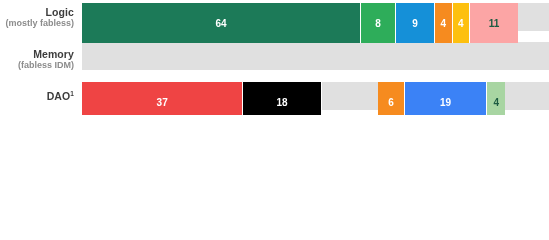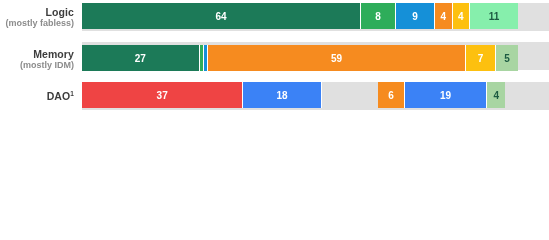--- a/index.html
+++ b/index.html
@@ -90,21 +90,21 @@
   .bar {
     position: absolute;
     left: 82px;
     top: 0;
     height: 28px;
     display: flex;
     align-items: stretch;
   }
 
   .seg {
-    height: 26px;
+    height: 40px;
     display: flex;
     align-items: center;
     justify-content: center;
     font-size: 10px;
     font-weight: bold;
     color: #ffffff;
     overflow: hidden;
     box-sizing: border-box;
     border-right: 1px solid #ffffff;
   }
@@ -136,58 +136,42 @@
         </div>
         <div class="seg" style="background: rgb(21, 144, 216); width: 9%; color: rgb(255, 255, 255);">
           <span class="val">9</span>
         </div>
         <div class="seg" style="background: rgb(246, 139, 31); width: 4%; color: rgb(255, 255, 255);">
           <span class="val">4</span>
         </div>
         <div class="seg" style="background: rgb(253, 192, 15); width: 4%; color: rgb(255, 255, 255);">
           <span class="val">4</span>
         </div>
-        <div class="seg" style="background: #86efac; width: 11%; color: rgb(29, 91, 66);">
+        <div class="seg" style="background: #fca5a5; width: 11%; color: rgb(29, 91, 66);">
           <span class="val">11</span>
         </div>
       </div>
   </div>
 
   <div class="row r1">
     <div class="row-label">
       <span class="name"><span>Memory</span></span>
-      <span class="sub">(mostly IDM)</span>
+      <span class="sub">(fabless IDM)</span>
     </div>
-    <div class="bar" style="width: 436px;">
-        <div class="seg" style="background: rgb(28, 122, 88); width: 27%; color: rgb(255, 255, 255);">
-          <span class="val">27</span>
-        </div>
-        <div class="seg" style="background: rgb(46, 173, 90); width: 1%; color: rgb(255, 255, 255);"></div>
-        <div class="seg" style="background: rgb(21, 144, 216); width: 1%; color: rgb(255, 255, 255);"></div>
-        <div class="seg" style="background: rgb(246, 139, 31); width: 59%; color: rgb(255, 255, 255);">
-          <span class="val">59</span>
-        </div>
-        <div class="seg" style="background: rgb(253, 192, 15); width: 7%; color: rgb(255, 255, 255);">
-          <span class="val">7</span>
-        </div>
-        <div class="seg" style="background: rgb(168, 213, 162); width: 5%; color: rgb(29, 91, 66);">
-          <span class="val">5</span>
-        </div>
-      </div>
   </div>
 
   <div class="row r2">
     <div class="row-label">
       <span class="name"><span>DAO</span><sup>1</sup></span>
     </div>
     <div class="bar" style="width: 436px;">
         <div class="seg" style="background: #ef4444; width: 37%; color: rgb(255, 255, 255);">
           <span class="val">37</span>
         </div>
-        <div class="seg" style="background: #3b82f6; width: 18%; color: rgb(255, 255, 255);">
+        <div class="seg" style="background: #000000; width: 18%; color: rgb(255, 255, 255);">
           <span class="val">18</span>
         </div>
         <div class="seg" style="background: rgb(21, 144, 216); width: 13%; color: rgb(255, 255, 255); margin-top: 44px;">
           <span class="val">13</span>
         </div>
         <div class="seg" style="background: rgb(246, 139, 31); width: 6%; color: rgb(255, 255, 255);">
           <span class="val">6</span>
         </div>
         <div class="seg" style="background: #3b82f6; width: 19%; color: rgb(255, 255, 255);">
           <span class="val">19</span>

